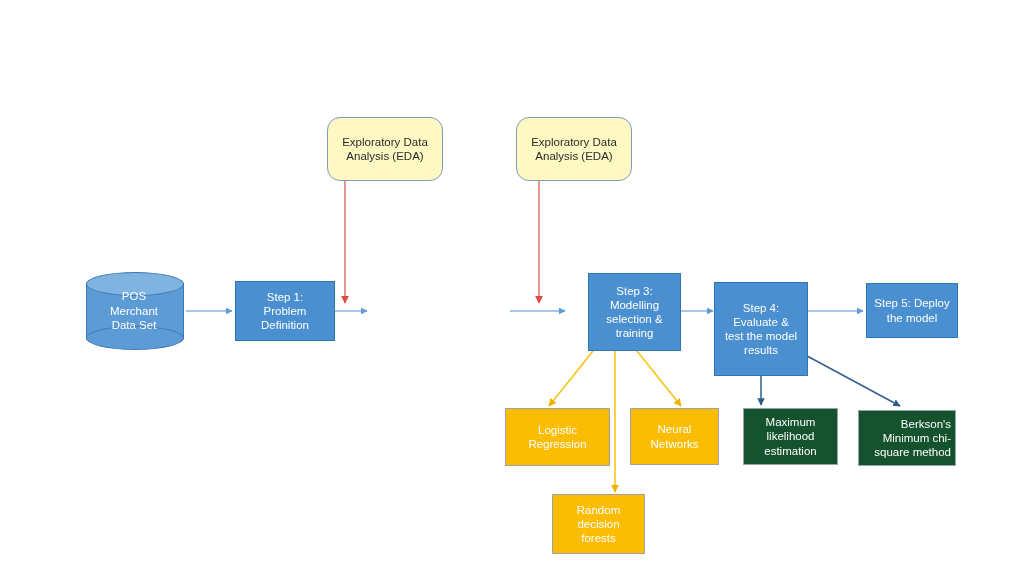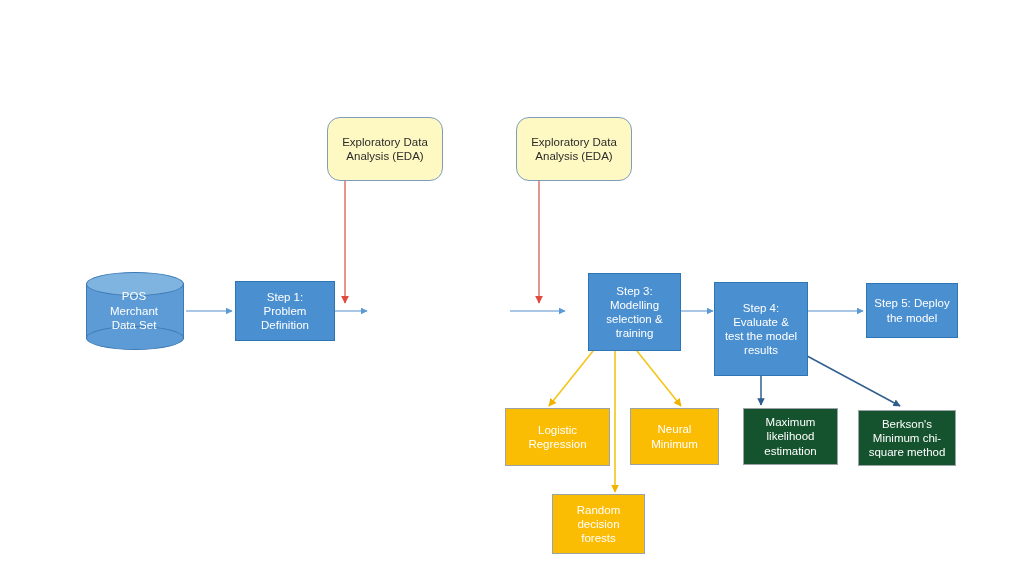--- a/index.html
+++ b/index.html
@@ -231,34 +231,34 @@
 the model</span>
   </div>
 
   <div class="node model" style="left:505px; top:408px; width:105px; height:58px;">
     <span class="label">Logistic
 Regression</span>
   </div>
 
   <div class="node model" style="left:630px; top:408px; width:89px; height:57px;">
     <span class="label">Neural
-Minimum</span>
+Networks</span>
   </div>
 
   <div class="node model" style="left:552px; top:494px; width:93px; height:60px;">
     <span class="label">Random
 decision
 forests</span>
   </div>
 
   <div class="node method" style="left:743px; top:408px; width:95px; height:57px;">
     <span class="label">Maximum
 likelihood
 estimation</span>
   </div>
 
-  <div class="node method" style="left:858px; top:410px; width:98px; height:56px;">
+  <div class="node method" style="left:858px; top:410px; width:98px; height:56px;text-align:right;">
     <span class="label">Berkson's
 Minimum  chi-
 square method</span>
   </div>
 
 </div>
 
 </body></html>

